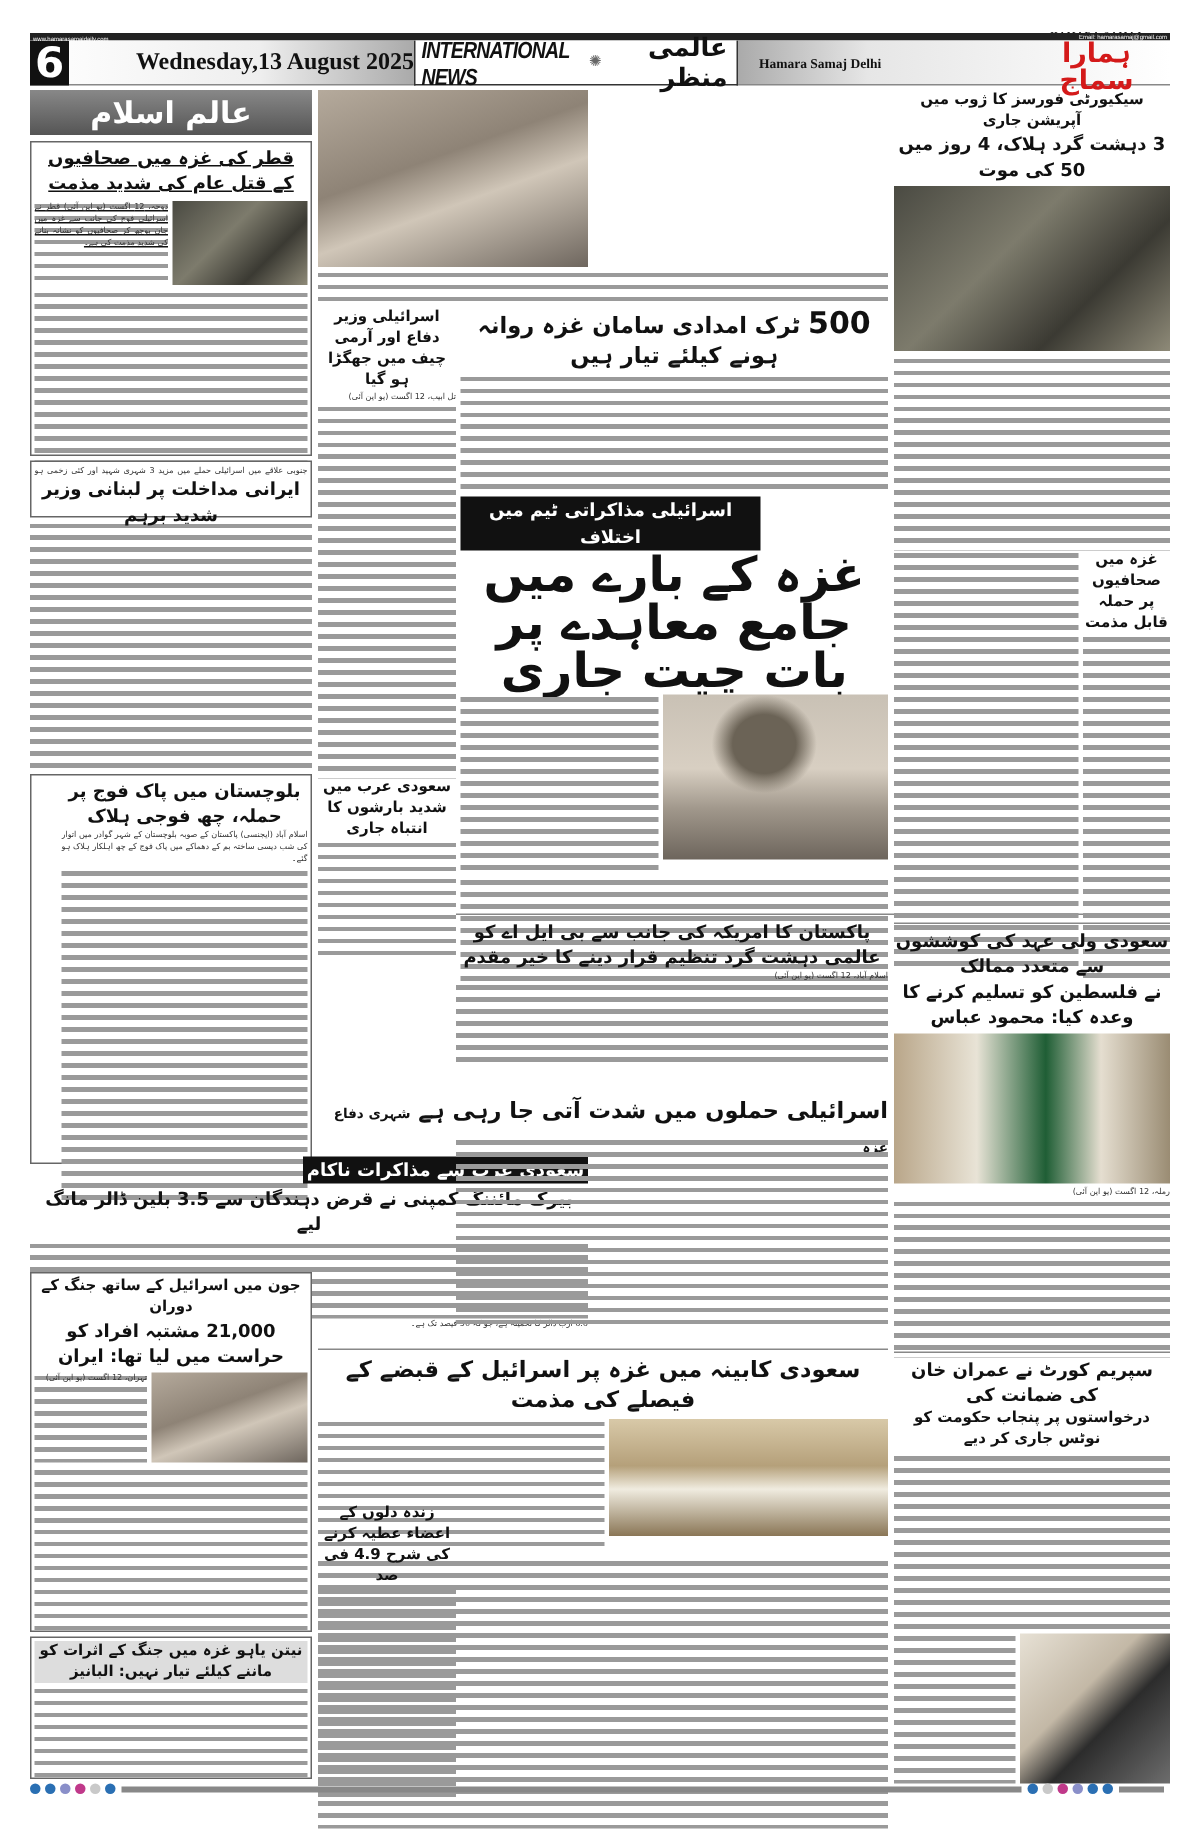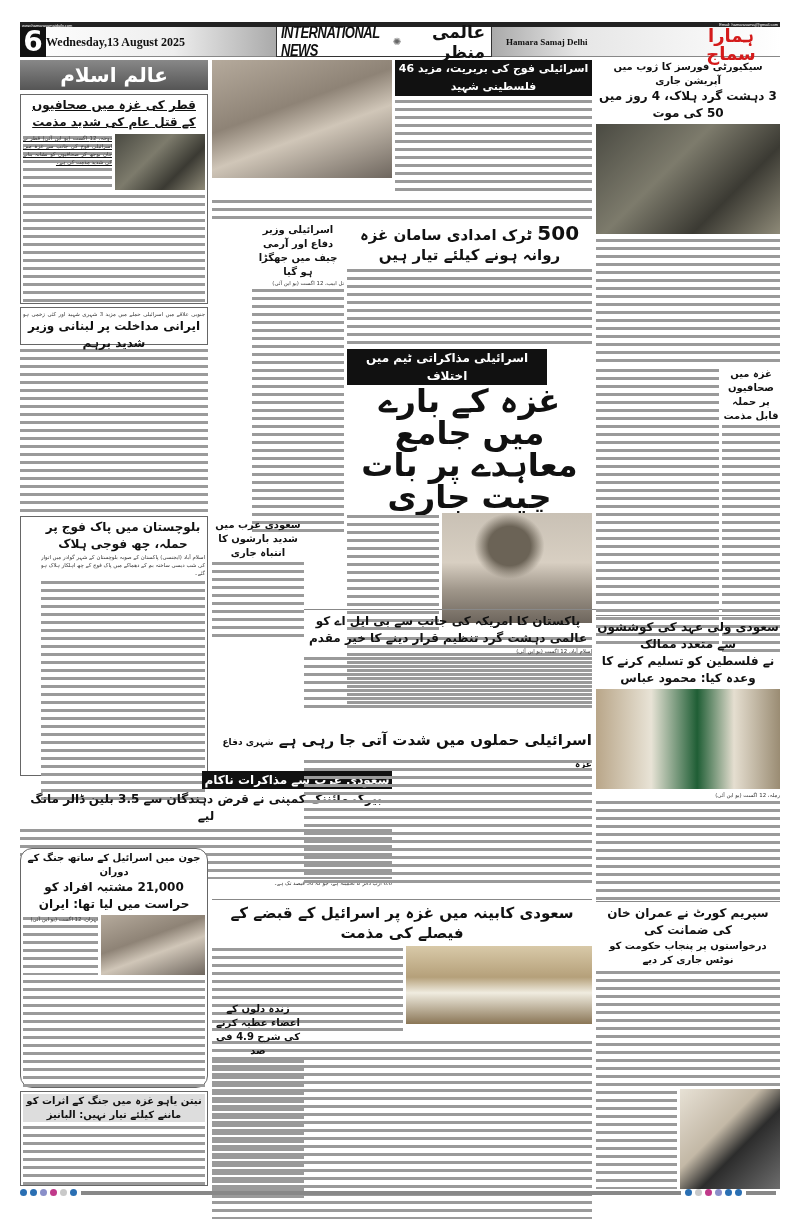--- a/index.html
+++ b/index.html
@@ -5,21 +5,21 @@
   * { box-sizing: border-box; margin: 0; padding: 0; }
   html, body { width: 800px; height: 1226px; background: #ffffff; overflow: hidden; }
   body { font-family: "DejaVu Sans", sans-serif; color: #111; position: relative; }
   .page { position: absolute; left: 20px; top: 18px; width: 760px; height: 1198px; }
 
   
   .masthead { position: absolute; left: 0; top: 4px; width: 760px; height: 34px; border-top: 5px solid #222; display: flex; }
   .mh-left { width: 256px; height: 30px; display: flex; background: linear-gradient(90deg, #fff 0%, #eee 60%, #aaa 100%); border-bottom: 1px solid #888; }
   .page-num { width: 26px; height: 30px; background: #111; color: #fff; font-family: "DejaVu Sans", sans-serif; font-weight: bold; font-size: 28px; line-height: 30px; text-align: center; }
   .site-url { position: absolute; left: 2px; top: -4px; font-size: 4px; color: #fff; font-family: "Liberation Sans", sans-serif; }
-  .date { flex: 1; font-family: "Liberation Serif", serif; font-weight: bold; font-size: 12px; line-height: 30px; text-align: left; }
+  .date { flex: 1; font-family: "Liberation Serif", serif; font-weight: bold; font-size: 16px; line-height: 30px; text-align: right; }
   .mh-mid { width: 216px; height: 30px; display: flex; align-items: center; border: 1px solid #333; border-top: none; background: #fff; }
   .intl { font-family: "Liberation Sans", sans-serif; font-weight: bold; font-style: italic; font-size: 13px; letter-spacing: -0.5px; padding-left: 4px; transform: scaleY(1.2); }
   .gear { font-size: 10px; color: #666; margin: 0 2px; }
   .urdu-title { font-weight: bold; font-size: 17px; margin-left: auto; padding-right: 6px; direction: rtl; }
   .mh-right { flex: 1; height: 30px; display: flex; align-items: center; background: linear-gradient(90deg, #aaa 0%, #e6e6e6 30%, #fff 100%); border-bottom: 1px solid #888; position: relative; }
   .city { font-family: "Liberation Serif", serif; font-weight: bold; font-size: 9px; padding-left: 14px; }
   .logo { margin-left: auto; margin-right: 4px; text-align: center; width: 90px; }
   .logo-en { font-family: "Liberation Serif", serif; font-size: 6px; font-weight: bold; color: #222; letter-spacing: 1px; }
   .logo-ur { color: #d41a1a; font-weight: bold; font-size: 18px; line-height: 18px; direction: rtl; }
   .email { position: absolute; right: 2px; top: -5px; font-size: 4px; color: #fff; font-family: "Liberation Sans", sans-serif; }
@@ -107,46 +107,42 @@
     </div>
   </div>
 
   <div class="abs" style="left:0; top:753px; width:372px;">
     <div class="black-band" style="width:190px; margin-left:auto;">سعودی عرب سے مذاکرات ناکام</div>
     <div class="head h-md" style="margin-top:2px;">بیرک مائننگ کمپنی نے قرض دہندگان سے 3.5 بلین ڈالر مانگ لیے</div>
     <div class="text text-lines" style="height:52px; margin-top:2px;"></div>
     <div class="text" style="height:8px;">6.6 ارب ڈالر کا تخمینہ ہے، جو کہ 50 فیصد تک ہے۔</div>
   </div>
 
-  <div class="box abs" style="left:0; top:830px; width:188px; height:240px;border-radius:12px;">
+  <div class="box abs" style="left:0; top:830px; width:188px; height:240px;">
     <div class="head h-sm">جون میں اسرائیل کے ساتھ جنگ کے دوران</div>
     <div class="head h-md">21,000 مشتبہ افراد کو حراست میں لیا تھا: ایران</div>
     <div style="display:flex; gap:3px; margin-top:2px;">
       <div class="text text-lines" style="flex:1; height:60px;">تہران، 12 اگست (یو این آئی)</div>
       <div class="photo photo-rubble" style="width:104px; height:60px;"></div>
     </div>
     <div class="text text-lines" style="height:136px; margin-top:3px;"></div>
   </div>
 
   <div class="box abs" style="left:0; top:1073px; width:188px; height:95px;">
     <div class="head h-sm" style="background:#ddd; margin-bottom:2px;">نیتن یاہو غزہ میں جنگ کے اثرات کو ماننے کیلئے تیار نہیں: البانیز</div>
     <div class="text text-lines" style="height:62px;"></div>
   </div>
 
   <div class="col-center">
     <div style="display:flex; gap:3px;">
       <div class="photo photo-rubble" style="width:180px; height:118px;"></div>
-      <div style="flex:1;">
-        <div class="black-band" style="font-size:11px;">اسرائیلی فوج کی بربریت، مزید 46 فلسطینی شہید</div>
-        <div class="text text-lines" style="height:98px; margin-top:2px;"></div>
-      </div>
     </div>
     <div class="text text-lines" style="height:22px; margin-top:2px;"></div>
 
-    <div style="display:flex; gap:3px; margin-top:3px;margin-left:40px;">
+    <div style="display:flex; gap:3px; margin-top:3px;">
       <div style="width:92px;">
         <div class="head h-sm">اسرائیلی وزیر دفاع اور آرمی چیف میں جھگڑا ہو گیا</div>
         <div class="text" style="height:8px;">تل ابیب، 12 اگست (یو این آئی)</div>
         <div class="text text-lines" style="height:250px;"></div>
       </div>
       <div style="flex:1;">
         <div>
           <div class="head h-lg">
             <span style="font-size:20px;">500</span>
             <span>ٹرک امدادی سامان غزہ روانہ ہونے کیلئے تیار ہیں</span>

